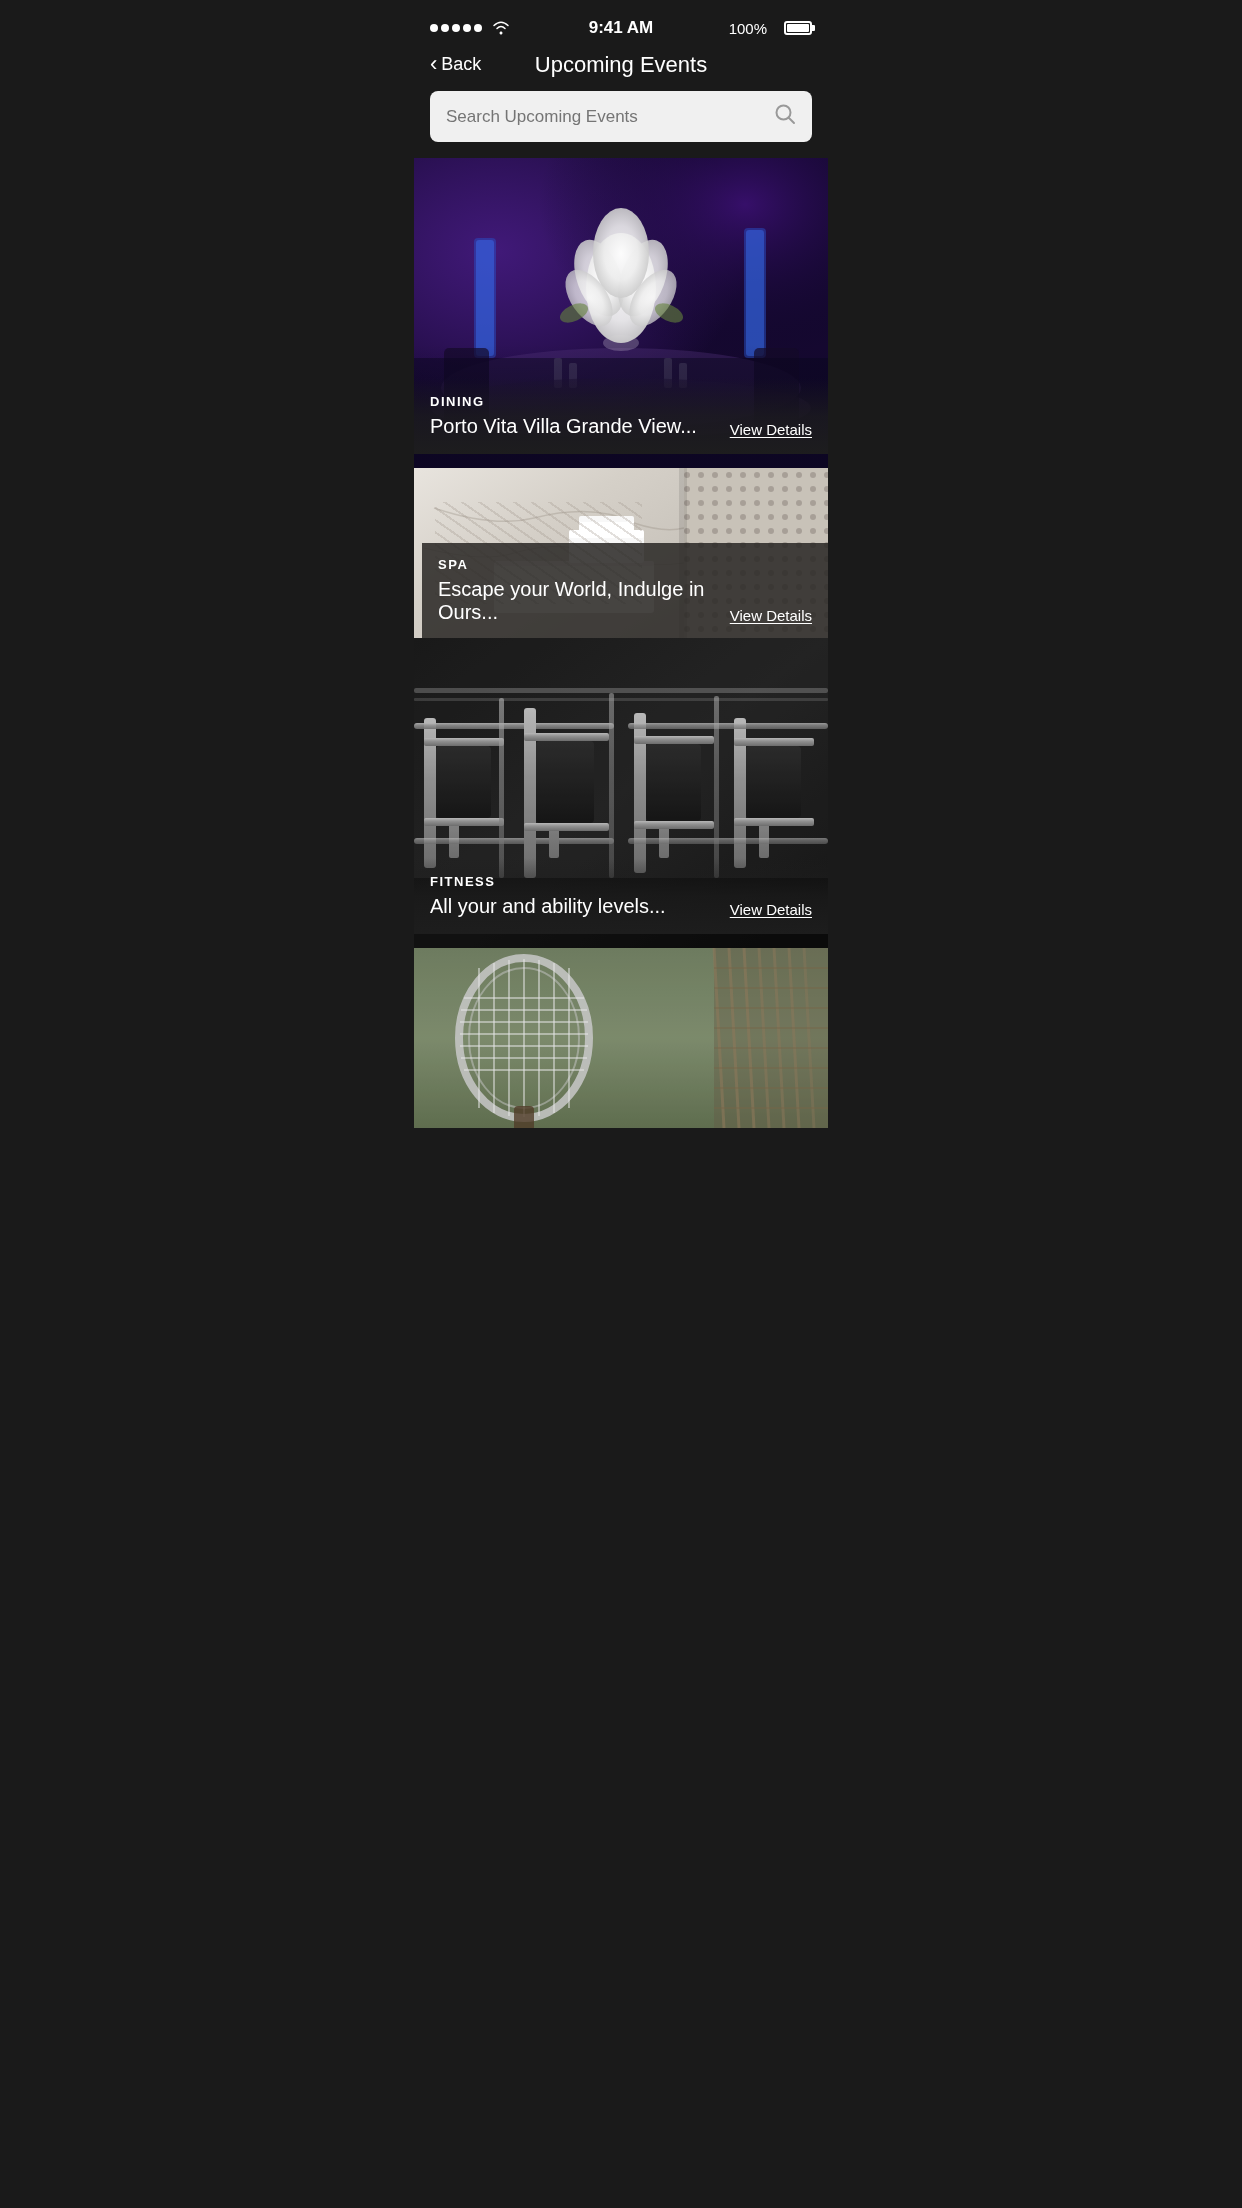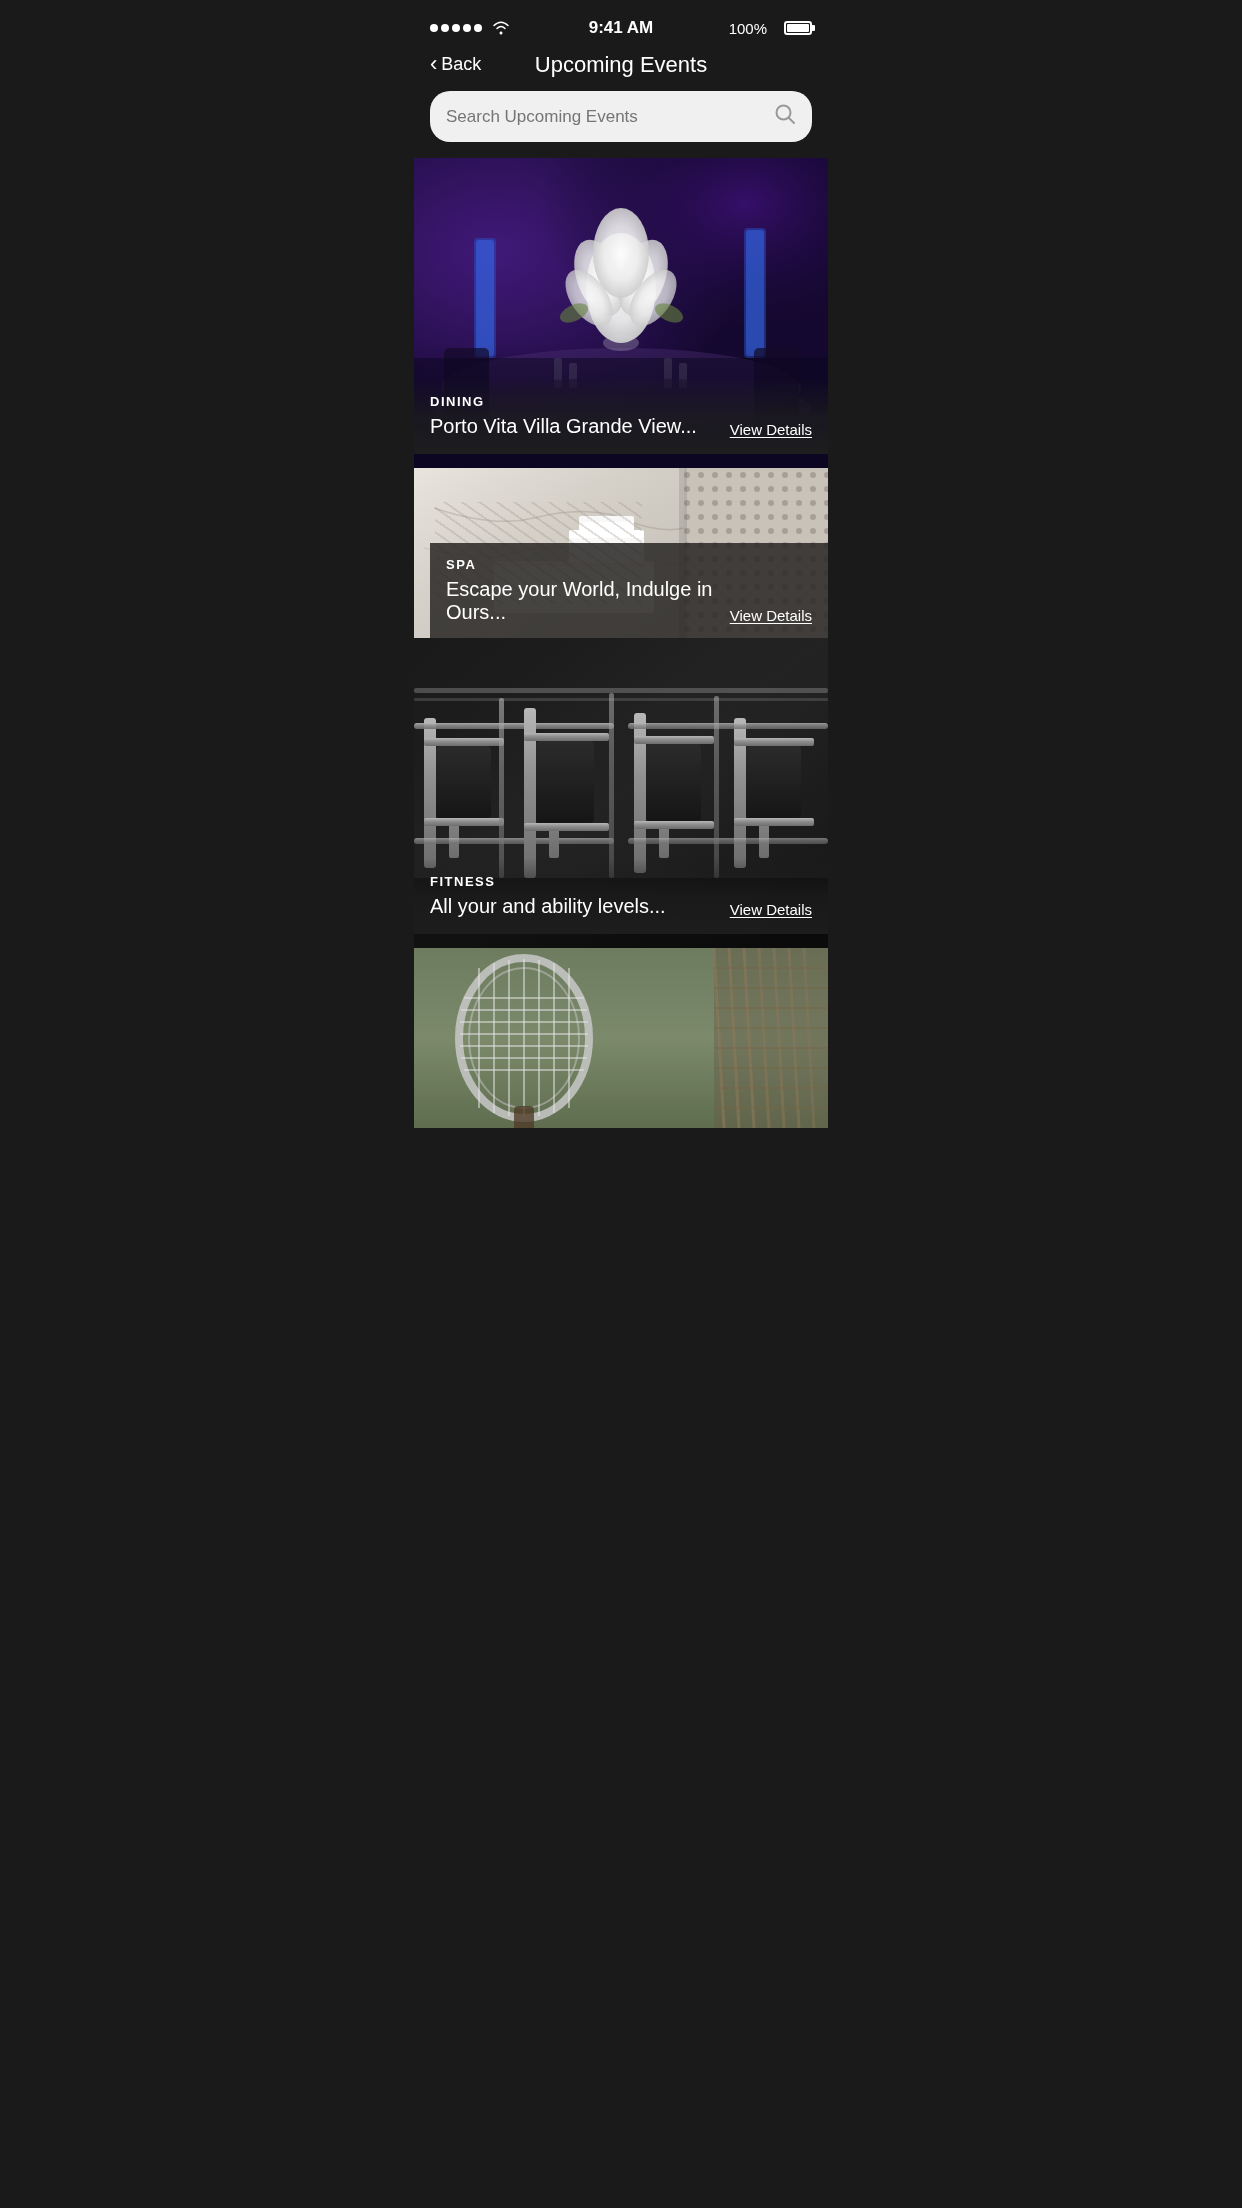--- a/index.html
+++ b/index.html
@@ -133,21 +133,21 @@
       transform: translateX(-50%);
     }
 
     
     .search-container {
       padding: 0 16px 16px;
     }
 
     .search-bar {
       background: #f0f0f0;
-      border-radius: 20px;
+      border-radius: 8px;
       display: flex;
       align-items: center;
       padding: 12px 16px;
       gap: 16px;
     }
 
     .search-input {
       background: transparent;
       border: none;
       outline: none;
@@ -301,21 +301,21 @@
       text-underline-offset: 2px;
       white-space: nowrap;
       margin-left: 12px;
       cursor: pointer;
     }
 
     
     .spa-overlay-top {
       position: absolute;
       bottom: 0;
-      left: 16px;
+      left: 8px;
       right: 0;
       background: rgba(40, 38, 35, 0.85);
       padding: 14px 16px;
     }
 
     .status-bar-wrapper {
       position: relative;
       display: flex;
       justify-content: space-between;
       align-items: center;

